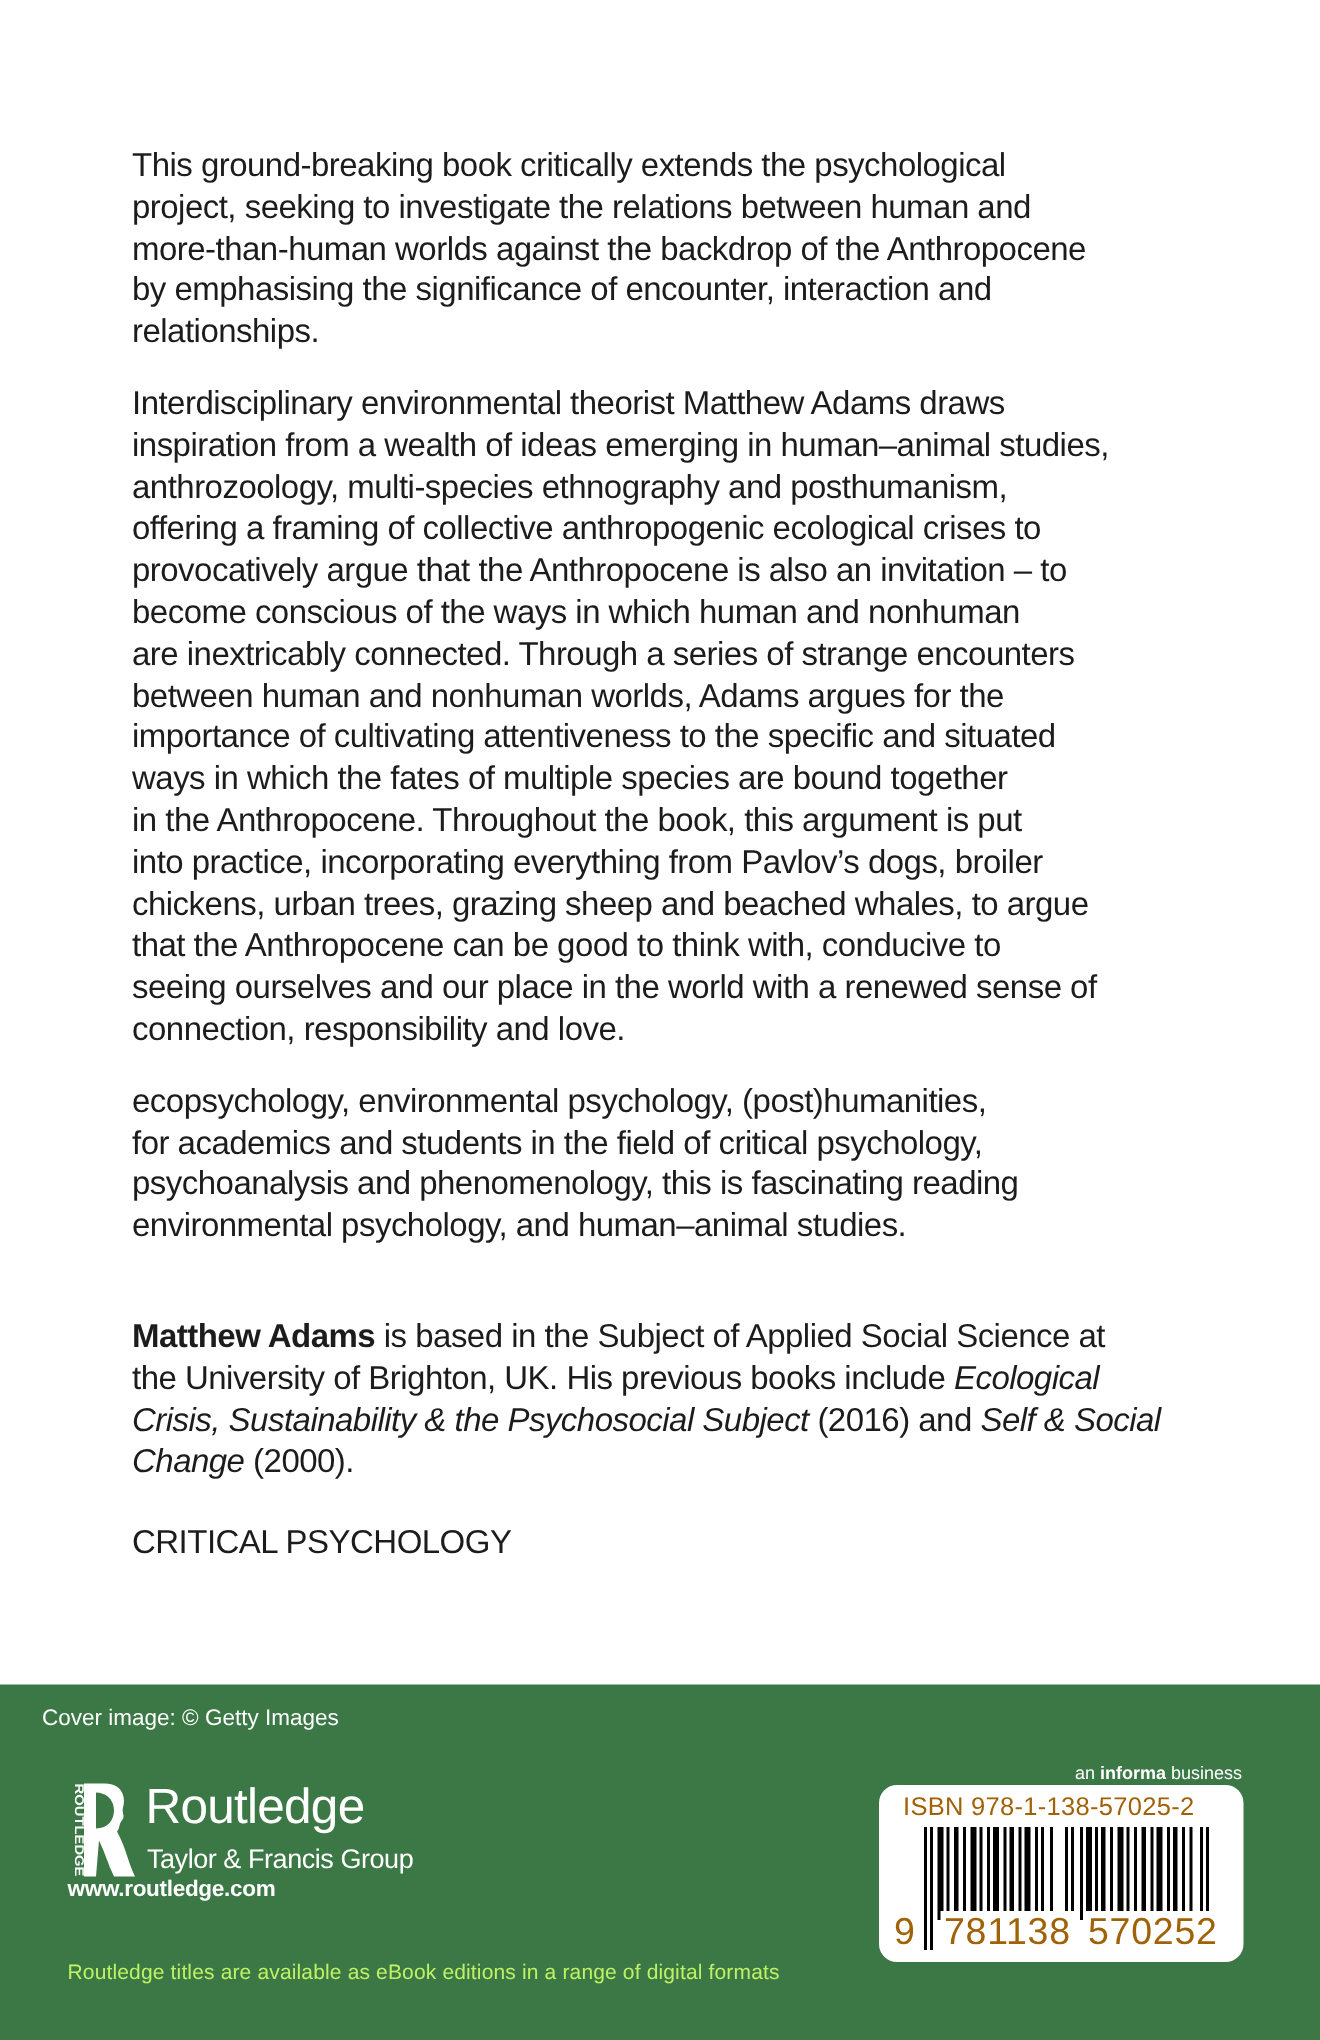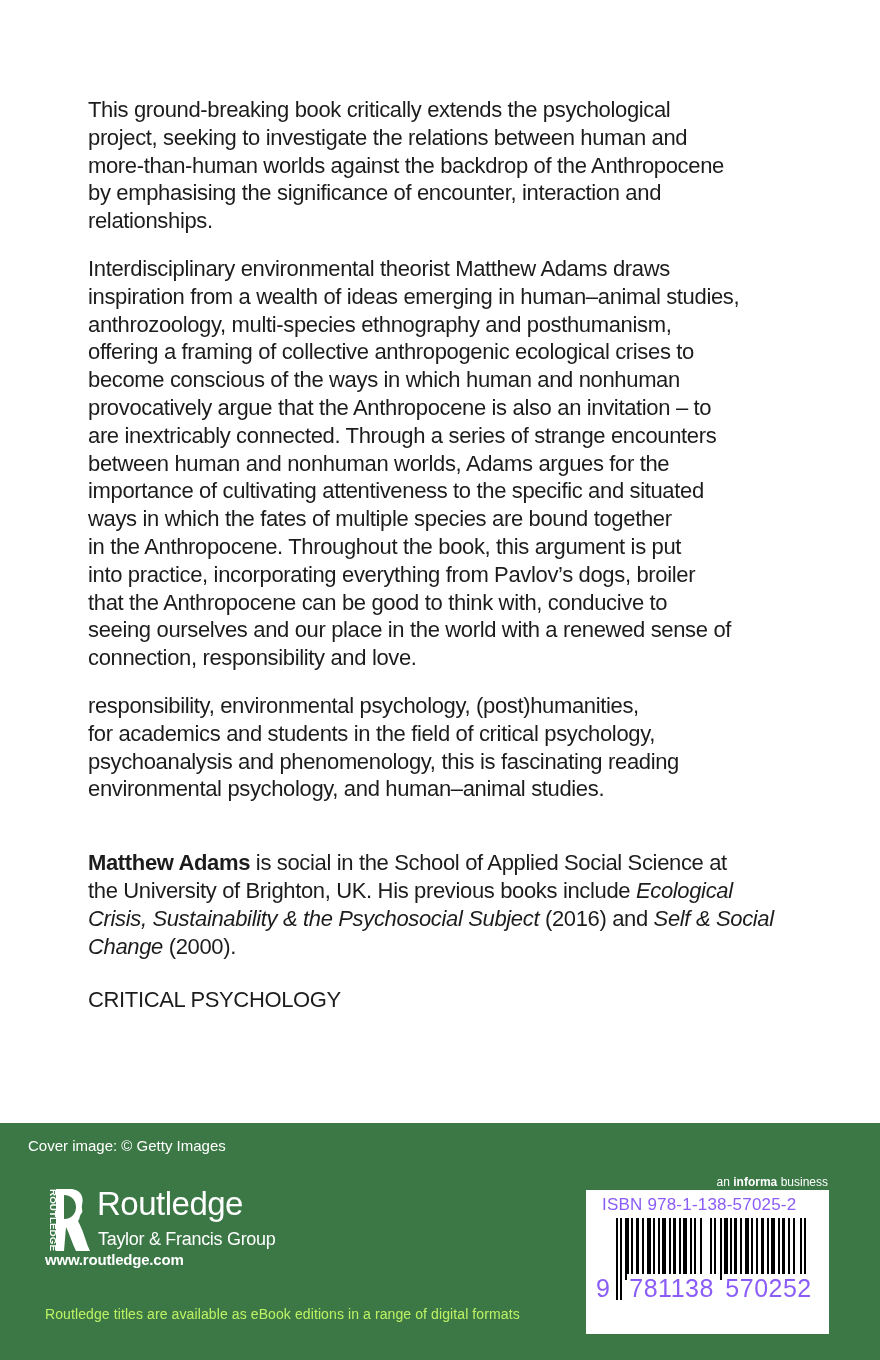--- a/index.html
+++ b/index.html
@@ -25,21 +25,21 @@
     .cover-credit { position: absolute; left: 28px; top: 14px; font-size: 15px; }
     .logo { position: absolute; left: 42px; top: 64px; width: 240px; height: 70px; }
     .logo-mark { position: absolute; left: 0; top: 0; width: 48px; height: 66px; }
     .logo-name { position: absolute; left: 55px; top: -2px; font-size: 33px; letter-spacing: -0.5px; }
     .logo-sub { position: absolute; left: 56px; top: 42px; font-size: 18px; letter-spacing: -0.3px; }
     .website { position: absolute; left: 45px; top: 128px; font-size: 15px; font-weight: bold; letter-spacing: -0.2px; }
     .ebook { position: absolute; left: 45px; top: 183px; font-size: 14px; color: #bef264; letter-spacing: 0.1px; }
     .informa { position: absolute; right: 52px; top: 52px; font-size: 12px; }
     .informa b { font-weight: bold; }
     .barcode-box {
-      position: absolute; left: 586px; top: 67px; width: 243px; height: 144px; background: #ffffff; color: #8b5cf6;
+      position: absolute; left: 586px; top: 67px; width: 243px; height: 118px; background: #ffffff; color: #a16207; border-radius: 12px;
     }
     .isbn { position: absolute; left: 16px; top: 5px; font-size: 17px; letter-spacing: 0.2px; }
     .bars { position: absolute; left: 30px; top: 28px; }
     .bar-digits { position: absolute; left: 8px; top: 84px; font-size: 25px; letter-spacing: 0.5px; }
     .bar-digits span { background: #fff; padding: 0 2px; }
   </style>
 </head>
 <body>
 
 <div class="content">
@@ -48,41 +48,42 @@
     <span class="line">project, seeking to investigate the relations between human and</span>
     <span class="line">more-than-human worlds against the backdrop of the Anthropocene</span>
     <span class="line">by emphasising the significance of encounter, interaction and</span>
     <span class="line">relationships.</span>
   </p>
   <p class="para">
     <span class="line">Interdisciplinary environmental theorist Matthew Adams draws</span>
     <span class="line">inspiration from a wealth of ideas emerging in human–animal studies,</span>
     <span class="line">anthrozoology, multi-species ethnography and posthumanism,</span>
     <span class="line">offering a framing of collective anthropogenic ecological crises to</span>
+    <span class="line">provocatively argue that the Anthropocene is also an invitation – to</span>
     <span class="line">become conscious of the ways in which human and nonhuman</span>
-    <span class="line">provocatively argue that the Anthropocene is also an invitation – to</span>
     <span class="line">are inextricably connected. Through a series of strange encounters</span>
     <span class="line">between human and nonhuman worlds, Adams argues for the</span>
     <span class="line">importance of cultivating attentiveness to the specific and situated</span>
     <span class="line">ways in which the fates of multiple species are bound together</span>
     <span class="line">in the Anthropocene. Throughout the book, this argument is put</span>
     <span class="line">into practice, incorporating everything from Pavlov’s dogs, broiler</span>
+    <span class="line">chickens, urban trees, grazing sheep and beached whales, to argue</span>
     <span class="line">that the Anthropocene can be good to think with, conducive to</span>
     <span class="line">seeing ourselves and our place in the world with a renewed sense of</span>
     <span class="line">connection, responsibility and love.</span>
   </p>
   <p class="para">
-    <span class="line">responsibility, environmental psychology, (post)humanities,</span>
+    <span class="line">ecopsychology, environmental psychology, (post)humanities,</span>
     <span class="line">for academics and students in the field of critical psychology,</span>
     <span class="line">psychoanalysis and phenomenology, this is fascinating reading</span>
     <span class="line">environmental psychology, and human–animal studies.</span>
   </p>
 
   <p class="para bio">
-    <span class="line"><b>Matthew Adams</b><span> is social in the School of Applied Social Science at</span></span>
+    <span class="line"><b>Matthew Adams</b><span> is based in the Subject of Applied Social Science at</span></span>
     <span class="line"><span>the University of Brighton, UK. His previous books include </span><i>Ecological</i></span>
     <span class="line"><i>Crisis, Sustainability &amp; the Psychosocial Subject</i><span> (2016) and </span><i>Self &amp; Social</i></span>
     <span class="line"><i>Change</i><span> (2000).</span></span>
   </p>
 
   <div class="series">CRITICAL PSYCHOLOGY</div>
 </div>
 
 <div class="footer">
   <div class="cover-credit">Cover image: © Getty Images</div>

